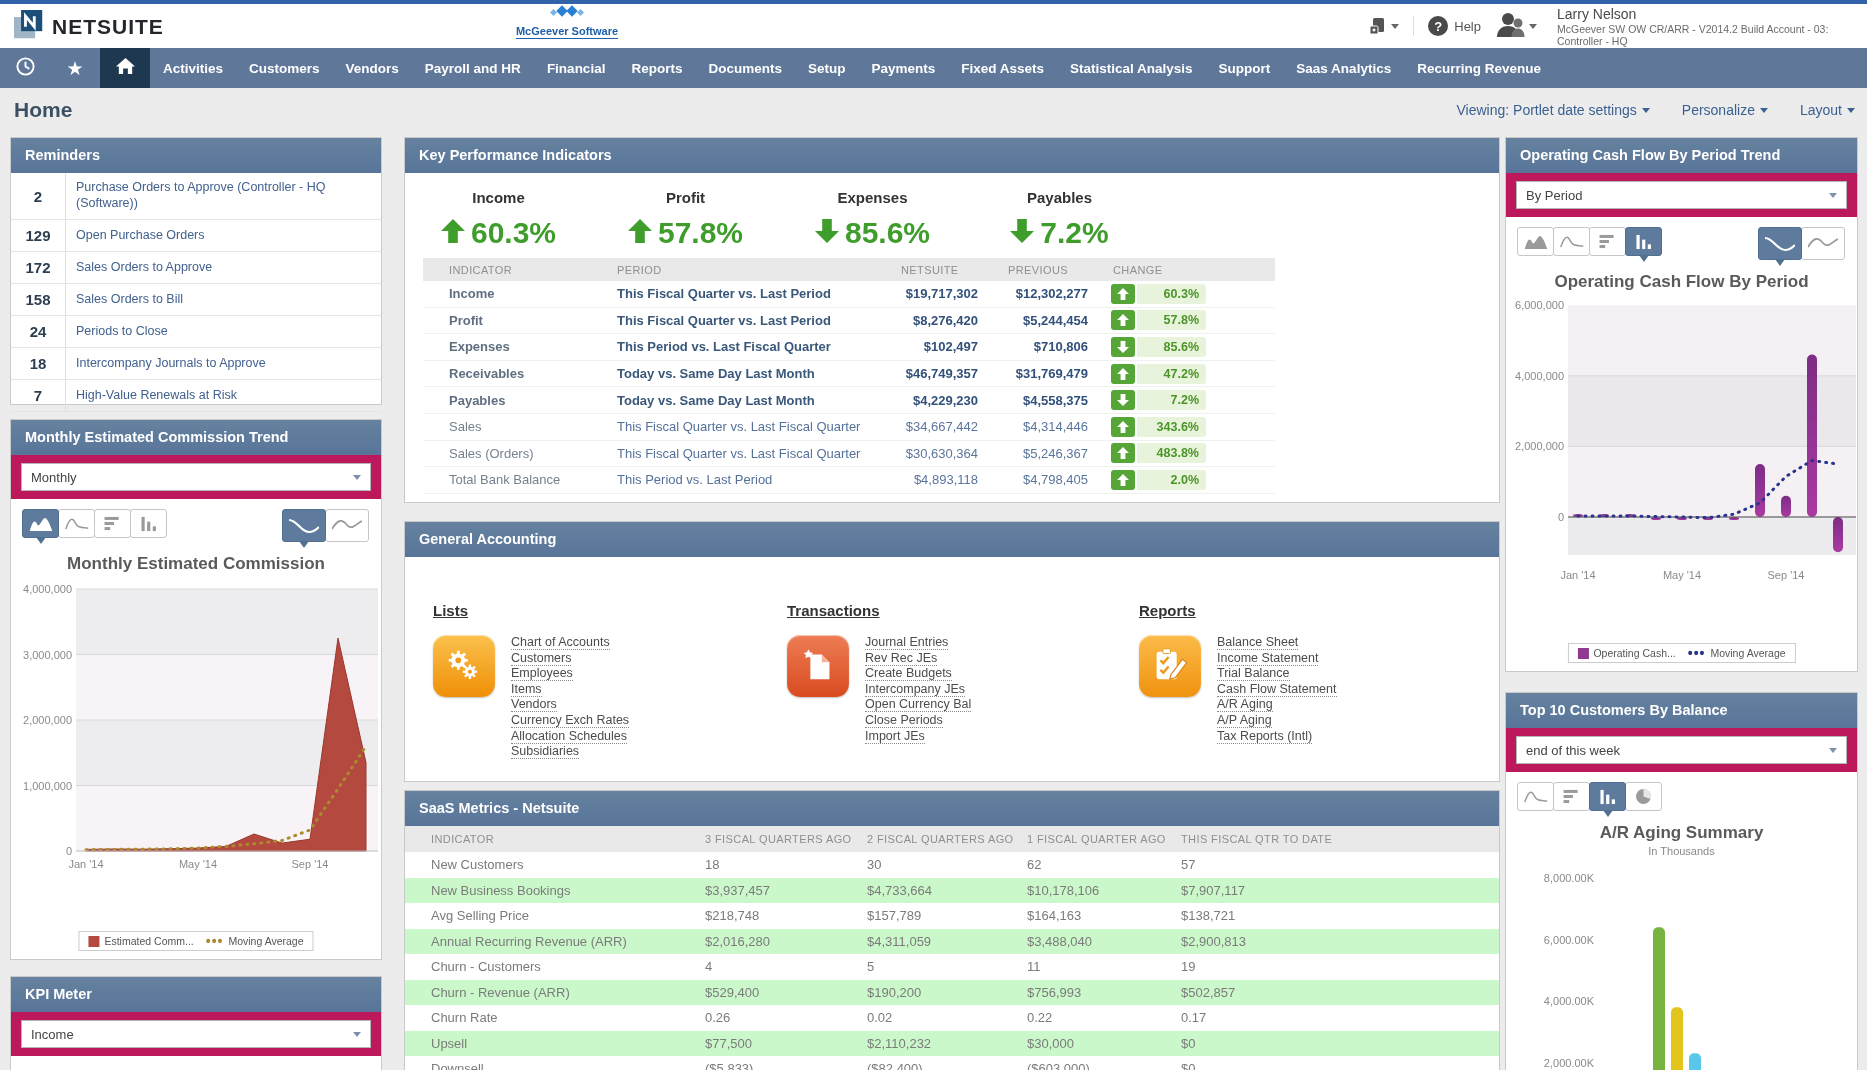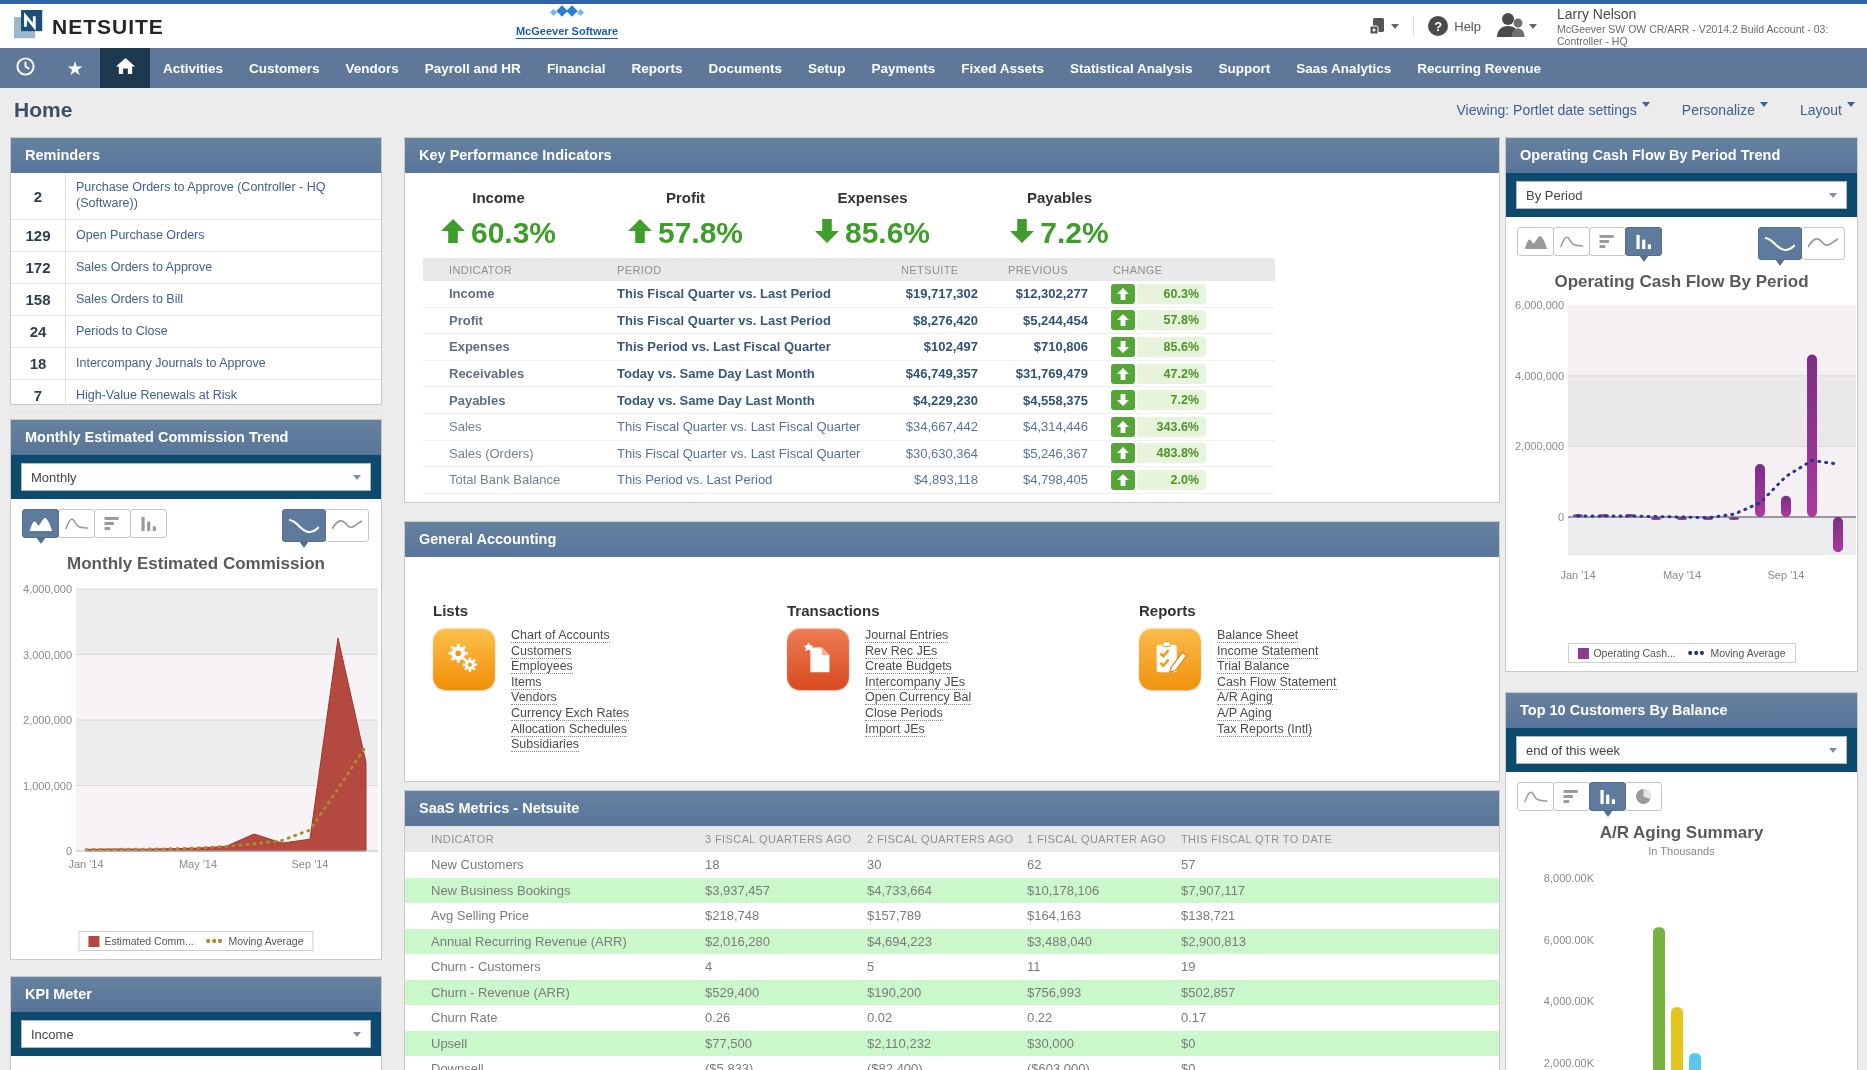--- a/index.html
+++ b/index.html
@@ -36,21 +36,21 @@
   .main-nav{height:40px;background:#5f789a;display:flex;align-items:stretch;}
   .nav-icon-tab{width:50px;display:flex;align-items:center;justify-content:center;color:#fff;}
   .nav-icon-tab.home-sel{background:#1e3850;}
   .star-icon::after{content:"★";font-size:19px;color:#fff;}
   .nav-item{color:#fff;font-weight:bold;font-size:13.5px;padding:0 13px;display:flex;align-items:center;white-space:nowrap;}
 
   
   .page-head{height:47px;position:relative;}
   .page-title{position:absolute;left:14px;top:10px;font-size:21px;font-weight:bold;color:#3c5064;}
   .page-head-right{position:absolute;right:12px;top:14px;display:flex;gap:32px;align-items:center;}
-  .ph-link{font-size:14px;color:#3a6191;display:flex;gap:5px;}
+  .ph-link{font-size:14px;color:#3a6191;display:flex;align-items:center;gap:5px;}
   .ph-link .caret{border-top-color:#3a6191;}
 
   
   .panel{position:absolute;background:#fff;border:1px solid #c9c9c9;box-sizing:border-box;}
   .panel-header{height:35px;background:linear-gradient(#66829f,#587499);color:#fff;font-size:14.5px;font-weight:bold;line-height:35px;padding-left:14px;}
   #panel-reminders{left:10px;top:137px;width:372px;height:268px;}
   #panel-commission{left:10px;top:419px;width:372px;height:541px;}
   #panel-kpimeter{left:10px;top:976px;width:372px;height:110px;}
   #panel-kpi{left:404px;top:137px;width:1096px;height:366px;}
   #panel-ga{left:404px;top:521px;width:1096px;height:261px;}
@@ -58,21 +58,21 @@
   #panel-cashflow{left:1505px;top:137px;width:353px;height:535px;}
   #panel-top10{left:1505px;top:692px;width:353px;height:420px;}
 
   
   .rem-row{display:flex;border-bottom:1px solid #e4e4e4;min-height:31px;align-items:center;}
   .rem-row.tall{min-height:46px;}
   .rem-count{width:54px;text-align:center;font-size:15px;font-weight:bold;color:#2c3e50;border-right:1px solid #e0e0e0;align-self:stretch;display:flex;align-items:center;justify-content:center;}
   .rem-label{flex:1;padding:3px 10px;font-size:12.5px;color:#41618e;line-height:1.25;}
 
   
-  .dd-row{background:#0c4a6e;padding:8px 10px;}
+  .dd-row{background:#be185d;padding:8px 10px;}
   .dropdown{height:28px;background:#fff;border:1px solid #b5b5b5;display:flex;align-items:center;justify-content:space-between;padding:0 9px;font-size:13px;color:#444;box-sizing:border-box;}
   .dropdown .caret{border-top-color:#7c92ac;}
 
   
   .toggle-row{display:flex;justify-content:space-between;align-items:flex-start;padding:10px 12px 2px;}
   .toggle-group{display:flex;}
   .tg-btn{width:37px;height:29px;border:1px solid #c6c6c6;background:#fff;color:#9a9a9a;display:flex;align-items:center;justify-content:center;margin-left:-1px;position:relative;border-radius:3px;box-sizing:border-box;}
   .tg-btn.big{width:44px;height:33px;}
   .tg-btn.sel{background:#5e7b9d;border-color:#51708f;color:#fff;z-index:1;}
   .tg-btn.sel::after{content:"";position:absolute;left:50%;bottom:-7px;margin-left:-5px;border-left:5px solid transparent;border-right:5px solid transparent;border-top:7px solid #51708f;}
@@ -100,21 +100,21 @@
   .c-cur,.c-prev{text-align:right;font-weight:bold;color:#32517a;}
   .kpi-row.light .c-ind{font-weight:normal;color:#75828f;}
   .kpi-row.light .c-period{font-weight:normal;color:#55719a;}
   .kpi-row.light .c-cur,.kpi-row.light .c-prev{font-weight:normal;color:#5a759c;text-align:right;}
   .c-change{display:flex;align-items:center;margin-left:23px;}
   .arrow-box{width:24px;height:20px;background:#55a637;border-radius:3px;display:flex;align-items:center;justify-content:center;}
   .pill{width:62px;background:#e7f4db;color:#4b9427;font-weight:bold;font-size:12.5px;text-align:right;padding:3px 7px 3px 0;border-radius:0 3px 3px 0;margin-left:2px;}
 
   
   .ga-group{position:absolute;top:45px;width:345px;}
-  .ga-heading{font-size:15px;font-weight:bold;color:#333;margin-bottom:9px;}
+  .ga-heading{font-size:15px;font-weight:bold;color:#333;margin-bottom:16px;text-decoration:underline;}
   .ga-body{display:flex;}
   .ga-icon{width:62px;height:62px;border-radius:13px;display:flex;align-items:center;justify-content:center;box-shadow:inset 0 1px 1px rgba(255,255,255,.6),0 1px 2px rgba(0,0,0,.25);flex:none;}
   .ic-lists{background:linear-gradient(#fbc14c,#ef8f07);}
   .ic-trans{background:linear-gradient(#ed7d55,#d94a1f);}
   .ic-reports{background:linear-gradient(#fbbb4a,#f0920e);}
   .ga-links{list-style:none;margin:0 0 0 16px;padding:0;}
   .ga-links li{font-size:12.5px;line-height:15.6px;color:#4c4c4c;}
   .ga-links li span{border-bottom:1px dotted #8a8a8a;}
 
   
@@ -638,21 +638,21 @@
         <div class="saas-row">
           <div>Avg Selling Price</div>
           <div>$218,748</div>
           <div>$157,789</div>
           <div>$164,163</div>
           <div>$138,721</div>
         </div>
         <div class="saas-row hl">
           <div>Annual Recurring Revenue (ARR)</div>
           <div>$2,016,280</div>
-          <div>$4,694,223</div>
+          <div>$4,311,059</div>
           <div>$3,488,040</div>
           <div>$2,900,813</div>
         </div>
         <div class="saas-row">
           <div>Churn - Customers</div>
           <div>4</div>
           <div>5</div>
           <div>11</div>
           <div>19</div>
         </div>

